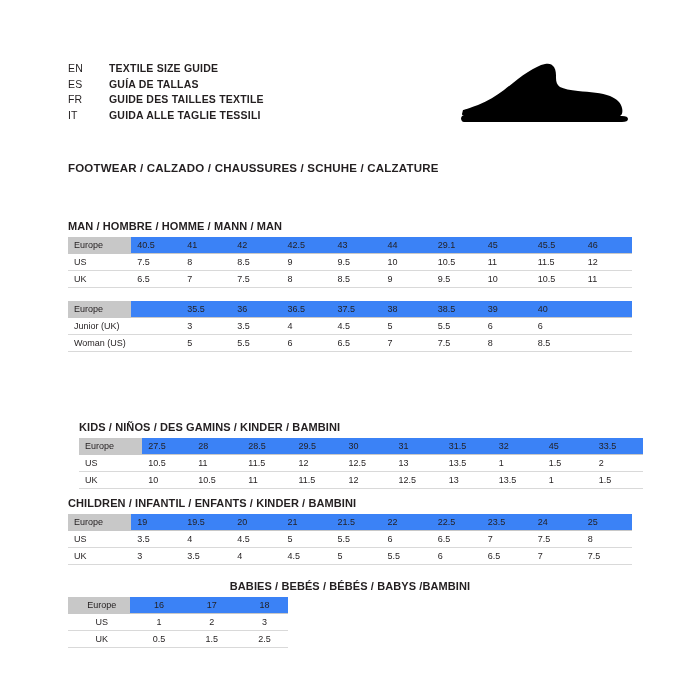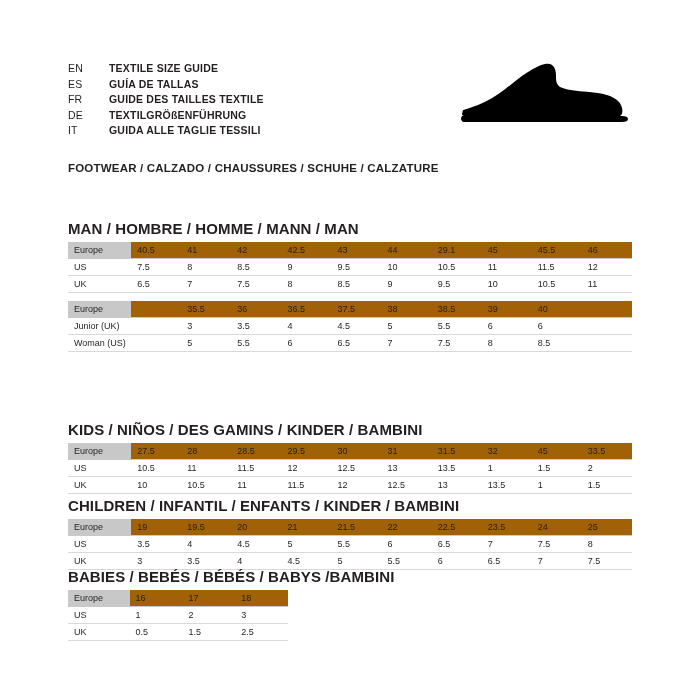--- a/index.html
+++ b/index.html
@@ -66,21 +66,21 @@
     color: #231f20;
   }
 
   
   .section {
     position: absolute;
     left: 68px;
     width: 564px;
   }
   .section-title {
-    font-size: 15px;
+    font-size: 11px;
     font-weight: bold;
     letter-spacing: 0.1px;
     color: #231f20;
     margin-bottom: 5px;
     white-space: nowrap;
   }
   table.size {
     border-collapse: collapse;
     width: 100%;
     table-layout: fixed;
@@ -88,21 +88,21 @@
   }
   table.size td {
     height: 16px;
     padding: 0 0 0 6px;
     border-bottom: 1px solid #d9d9d9;
     color: #231f20;
     white-space: nowrap;
     overflow: hidden;
   }
   table.size tr.head td {
-    background: #a16207;
+    background: #3b82f6;
     font-weight: normal;
     border-bottom: 1px solid #c8c8c8;
   }
   table.size tr.head td.label {
     background: #c8c8c8;
   }
   table.size td.label {
     padding-left: 6px;
   }
 
@@ -123,24 +123,20 @@
           <td class="lang-code">EN</td>
           <td class="lang-label">TEXTILE SIZE GUIDE</td>
         </tr>
         <tr>
           <td class="lang-code">ES</td>
           <td class="lang-label">GUÍA DE TALLAS</td>
         </tr>
         <tr>
           <td class="lang-code">FR</td>
           <td class="lang-label">GUIDE DES TAILLES TEXTILE</td>
-        </tr>
-        <tr>
-          <td class="lang-code">DE</td>
-          <td class="lang-label">TEXTILGRÖßENFÜHRUNG</td>
         </tr>
         <tr>
           <td class="lang-code">IT</td>
           <td class="lang-label">GUIDA ALLE TAGLIE TESSILI</td>
         </tr>
       </tbody>
     </table>
 
     <div class="shoe-wrap">
       <svg viewBox="0 0 190 80" width="190" height="80" aria-hidden="true">
@@ -277,21 +273,21 @@
               <td>6.5</td>
               <td>7</td>
               <td>7.5</td>
               <td>8</td>
               <td>8.5</td>
               <td></td>
             </tr>
           </tbody>
         </table>
       </div>
-      <div class="section" style="top: 421px;">
+      <div class="section" style="top: 421px; margin-left: 11px;">
         <div class="section-title">KIDS / NIÑOS / DES GAMINS / KINDER / BAMBINI</div>
         <table class="size">
           <colgroup>
             <col style="width: 11.2%;">
             <col style="width: 8.88%;">
             <col style="width: 8.88%;">
             <col style="width: 8.88%;">
             <col style="width: 8.88%;">
             <col style="width: 8.88%;">
             <col style="width: 8.88%;">
@@ -395,21 +391,21 @@
               <td>5</td>
               <td>5.5</td>
               <td>6</td>
               <td>6.5</td>
               <td>7</td>
               <td>7.5</td>
             </tr>
           </tbody>
         </table>
       </div>
-      <div class="section babies" style="top: 568px;">
+      <div class="section babies" style="top: 580px; text-align: center;">
         <div class="section-title">BABIES / BEBÉS / BÉBÉS / BABYS /BAMBINI</div>
         <table class="size">
           <colgroup>
             <col style="width: 28%;">
             <col style="width: 24%;">
             <col style="width: 24%;">
             <col style="width: 24%;">
           </colgroup>
           <tbody>
             <tr class="head">

